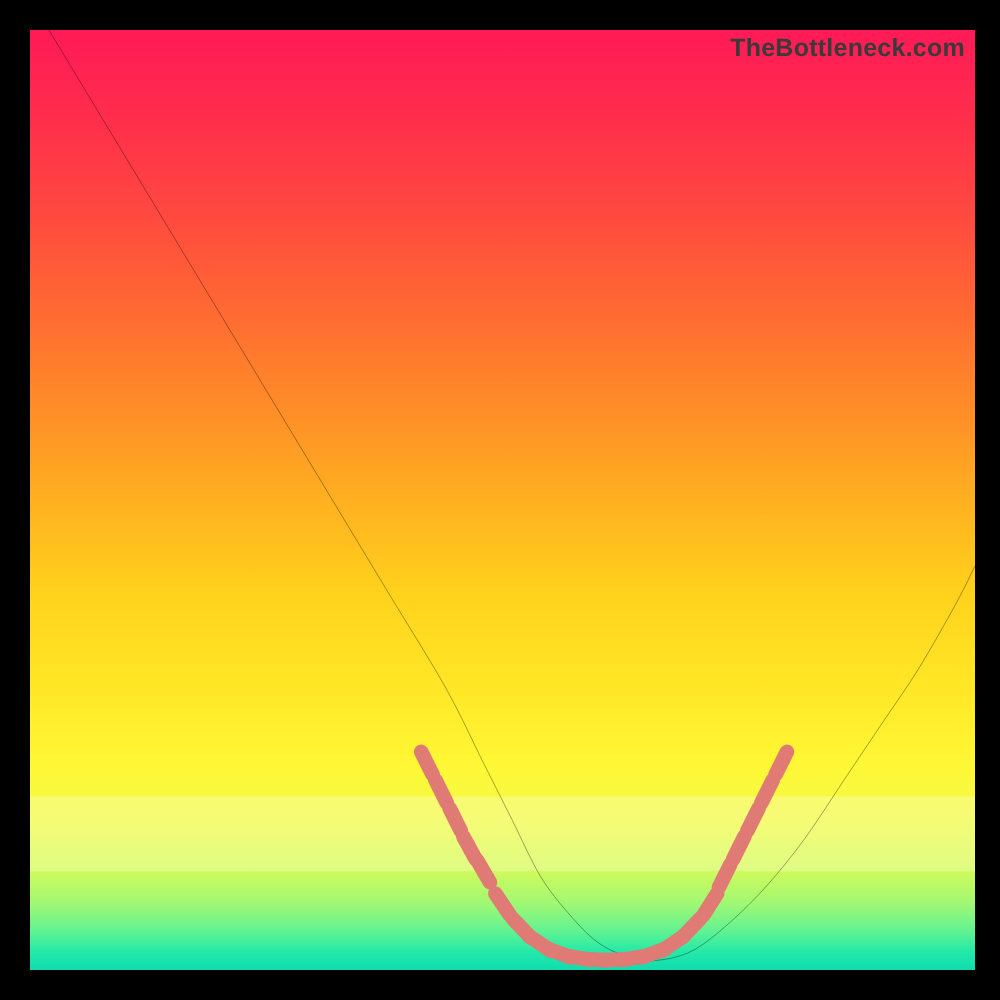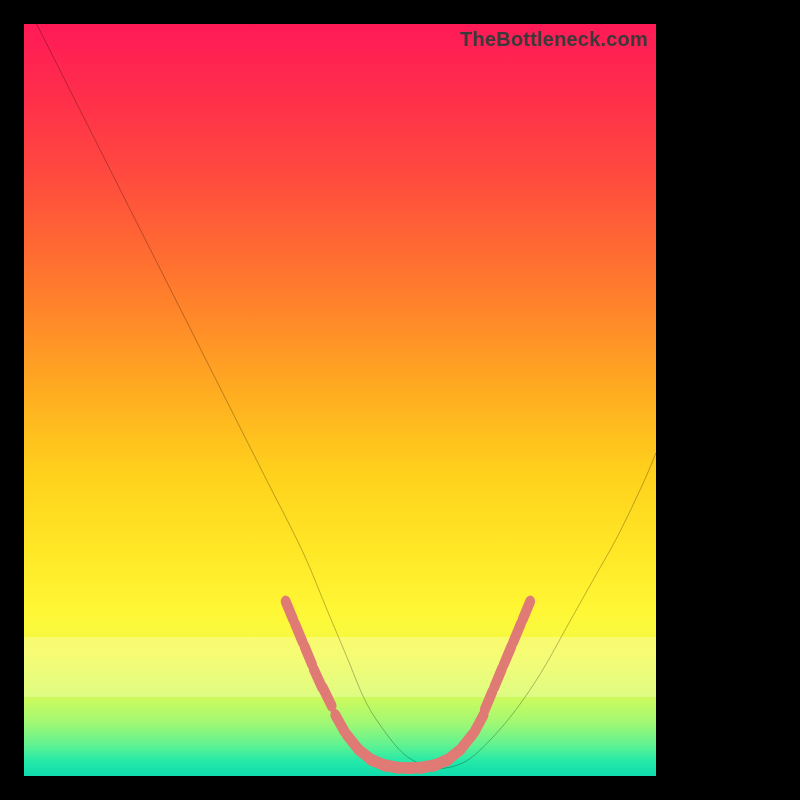--- a/index.html
+++ b/index.html
@@ -14,21 +14,21 @@
   .stage {
     position: relative;
     width: 800px;
     height: 800px;
     background: #000;
   }
   .plot-area {
     position: absolute;
     left: 24px;
     top: 24px;
-    width: 632px;
+    width: 756px;
     height: 752px;
     
     background: linear-gradient(
       to bottom,
       #ff1a57 0%,
       #ff2f4a 10%,
       #ff4a3f 20%,
       #ff6a32 30%,
       #ff8c28 40%,
       #ffb020 50%,

